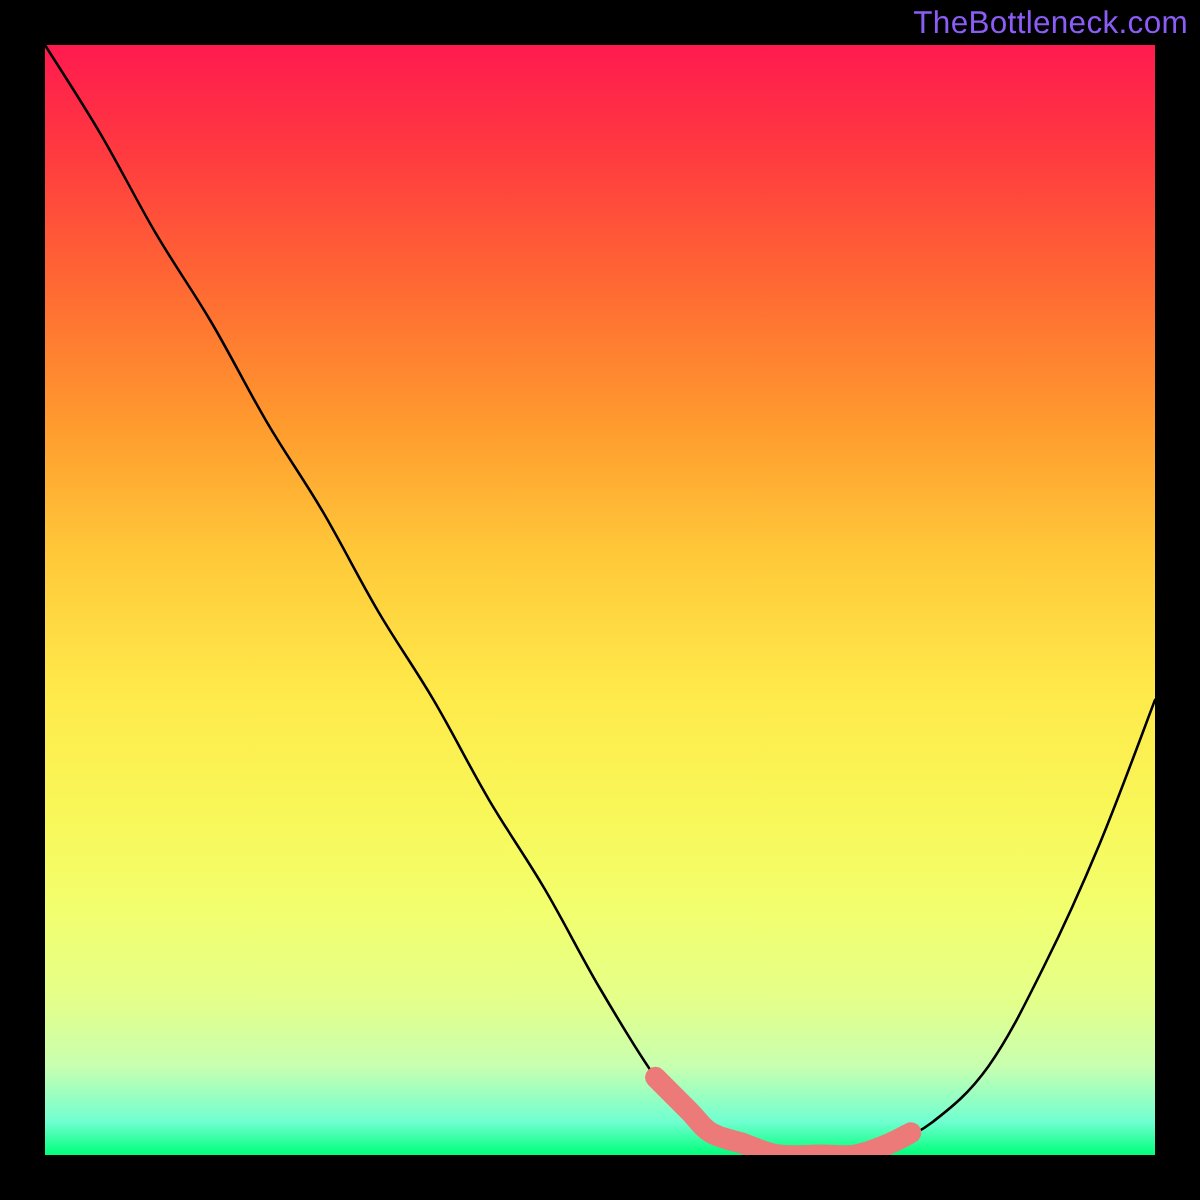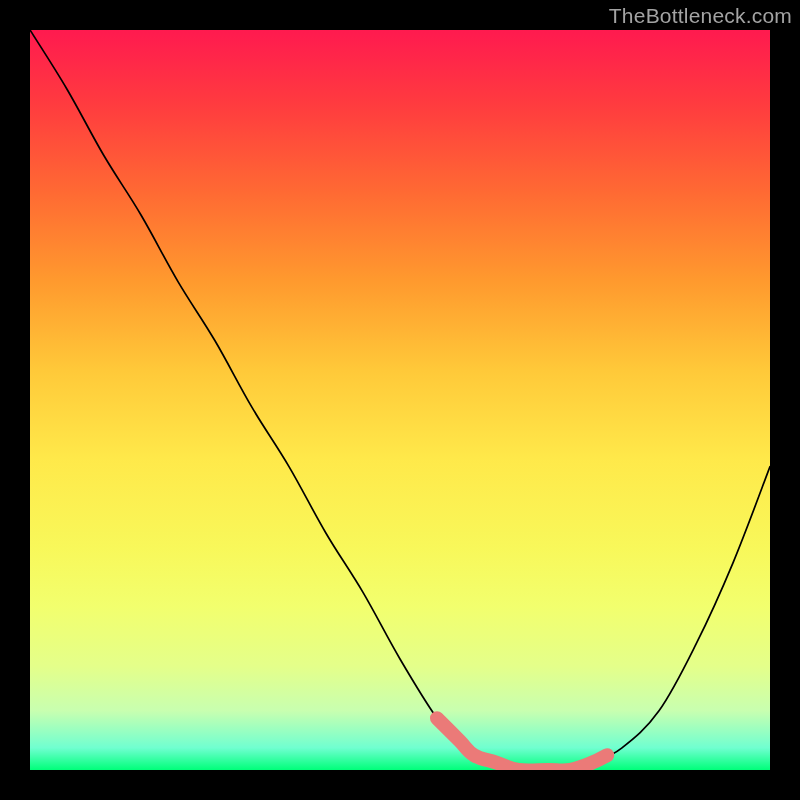--- a/index.html
+++ b/index.html
@@ -29,21 +29,21 @@
       #f2ff6e 78%,
       #e4ff8a 86%,
       #c8ffb0 92%,
       #70ffd0 97%,
       #00ff7a 100%);
   }
   .watermark {
     position: absolute;
     top: 4px;
     right: 8px;
-    color: #a3a3a3;
+    color: #8b5cf6;
     font-size: 21px;
     font-weight: 500;
     letter-spacing: 0.2px;
   }
   svg.overlay {
     position: absolute;
     left: 0;
     top: 0;
     width: 740px;
     height: 740px;

